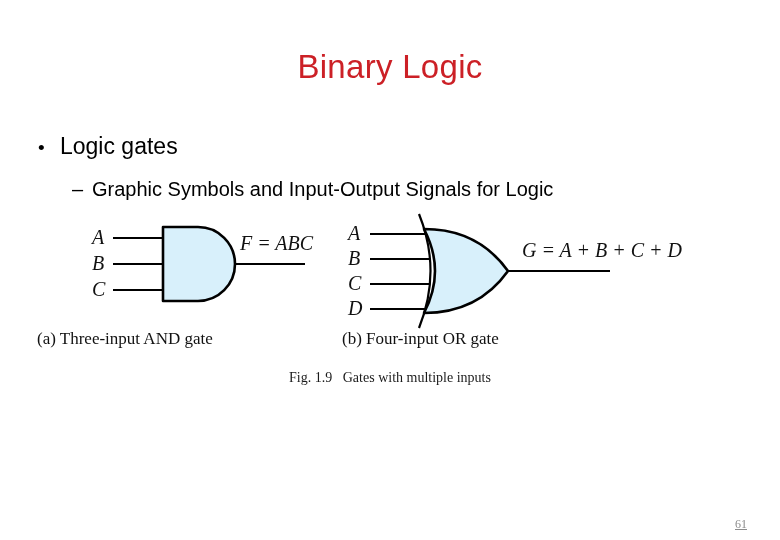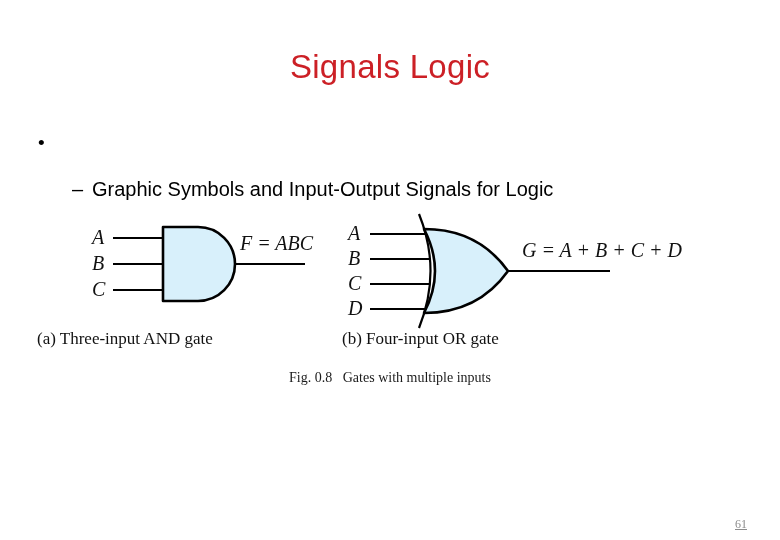--- a/index.html
+++ b/index.html
@@ -99,24 +99,25 @@
     font-size: 12px;
     color: #8c8c8c;
     text-decoration: underline;
   }
 </style>
 </head>
 <body>
 
 <div class="slide" style="background: rgb(255, 255, 255);">
 
-  <div class="slide-title" style="color: rgb(204, 32, 38);">Signals Logic</div>
+  <div class="slide-title" style="color: rgb(204, 32, 38);">Binary Logic</div>
 
   <div class="bullet-l1">
     <span class="dot">•</span>
+    <span>Logic gates</span>
   </div>
 
   <div class="bullet-l2">
     <span class="dash">–</span>
     <span>Graphic Symbols and Input-Output Signals for Logic</span>
   </div>
 
   <div class="figure">
     <svg width="780" height="190" viewBox="0 0 780 190" xmlns="http://www.w3.org/2000/svg">
 
@@ -157,17 +158,17 @@
 
         <line x1="508" y1="59" x2="610" y2="59" stroke="#000" stroke-width="2.2"></line>
 
         <text x="522" y="45" font-family="Liberation Serif, serif" font-style="italic" font-size="20" fill="#111">G = A + B + C + D</text>
 
         <text x="342" y="132" font-family="Liberation Serif, serif" font-size="17" fill="#111">(b) Four-input OR gate</text>
       </g>
     </svg>
   </div>
 
-  <div class="fig-caption">Fig. 0.8   Gates with multiple inputs</div>
+  <div class="fig-caption">Fig. 1.9   Gates with multiple inputs</div>
 
   <div class="page-number">61</div>
 
 </div>
 
 </body></html>

